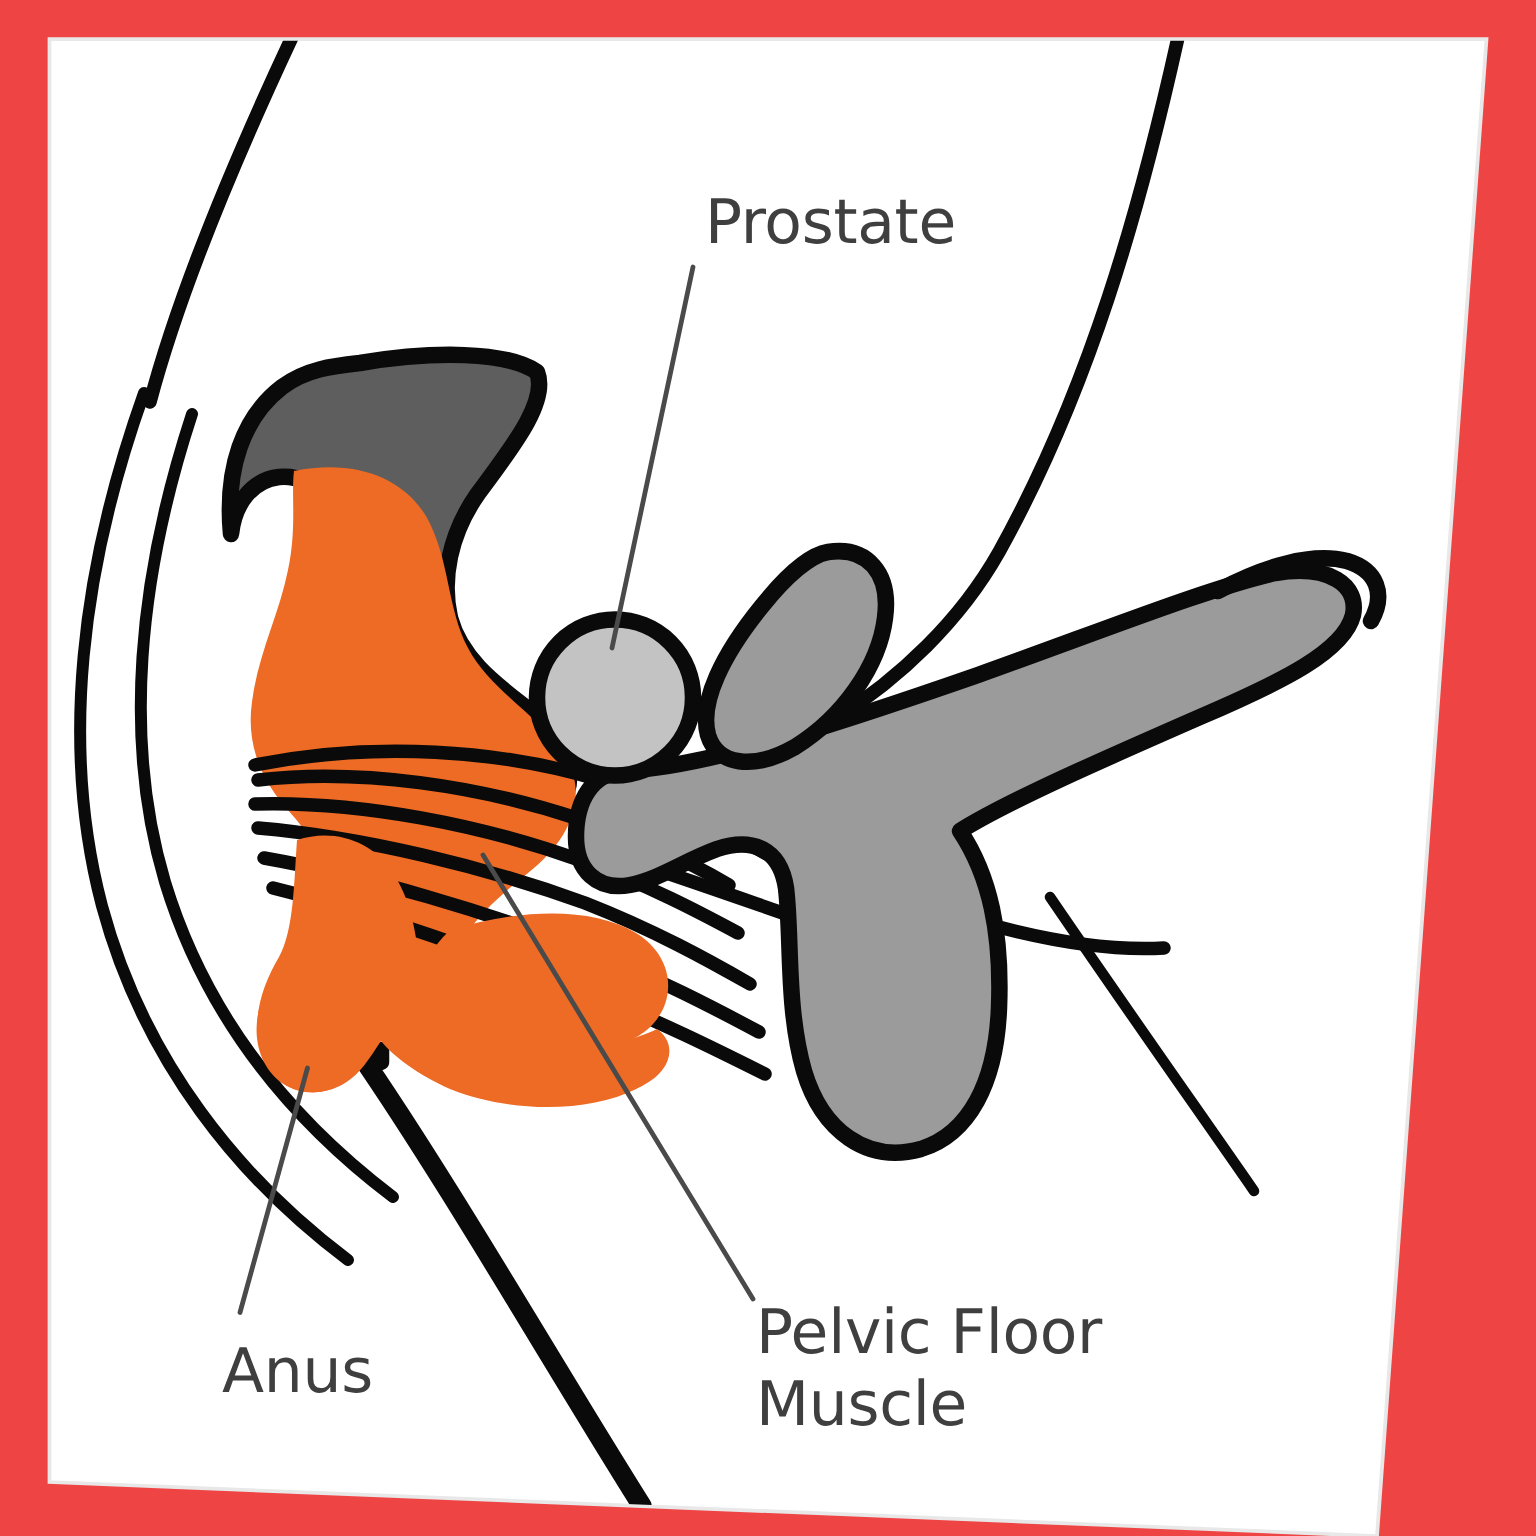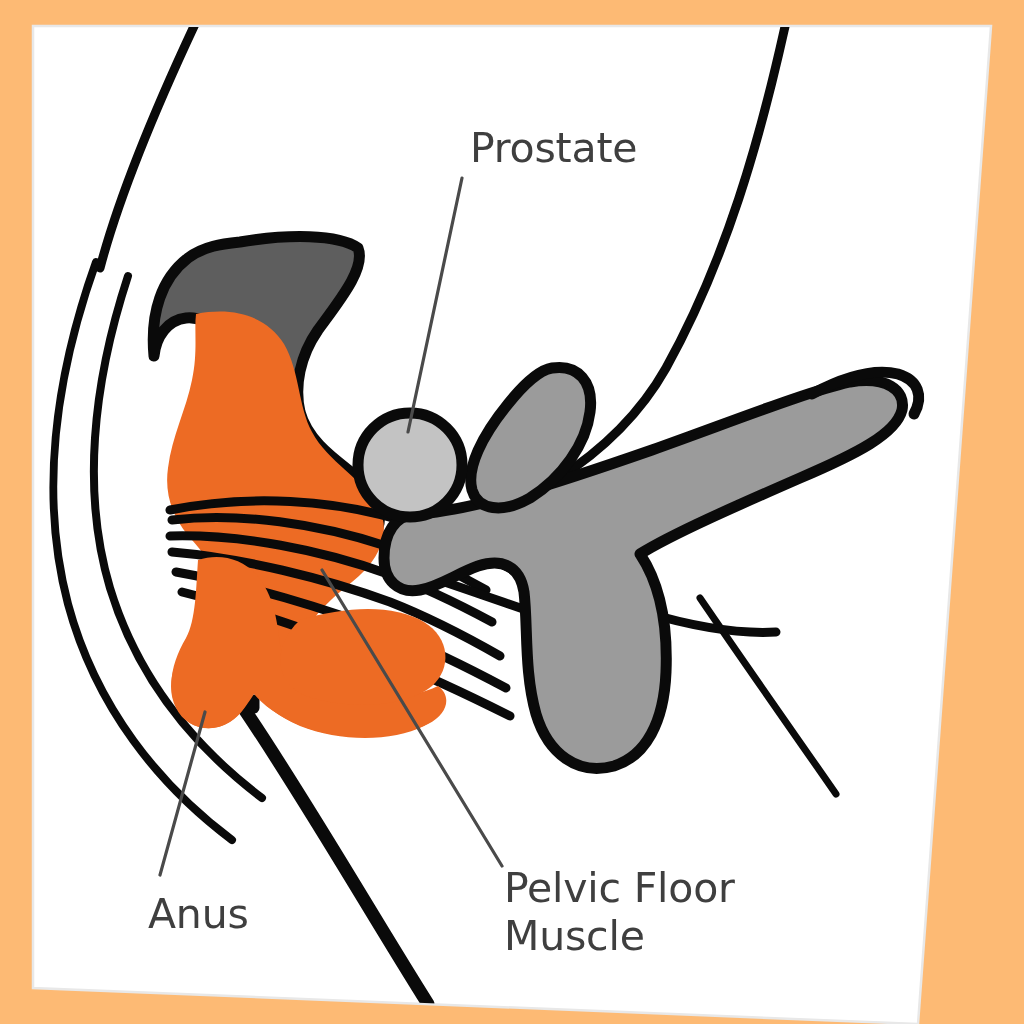--- a/index.html
+++ b/index.html
@@ -9,21 +9,21 @@
     width: 1024px;
     height: 1024px;
     background: #ffffff;
     font-family: "DejaVu Sans", "Liberation Sans", sans-serif;
     overflow: hidden;
   }
   #diagram-root {
     position: relative;
     width: 1024px;
     height: 1024px;
-    background: #fdba74;
+    background: #ef4444;
   }
   #anatomy-svg {
     display: block;
     width: 1024px;
     height: 1024px;
   }
   .label-text {
     font-family: "DejaVu Sans", "Liberation Sans", sans-serif;
     font-size: 41px;
     font-weight: 500;

